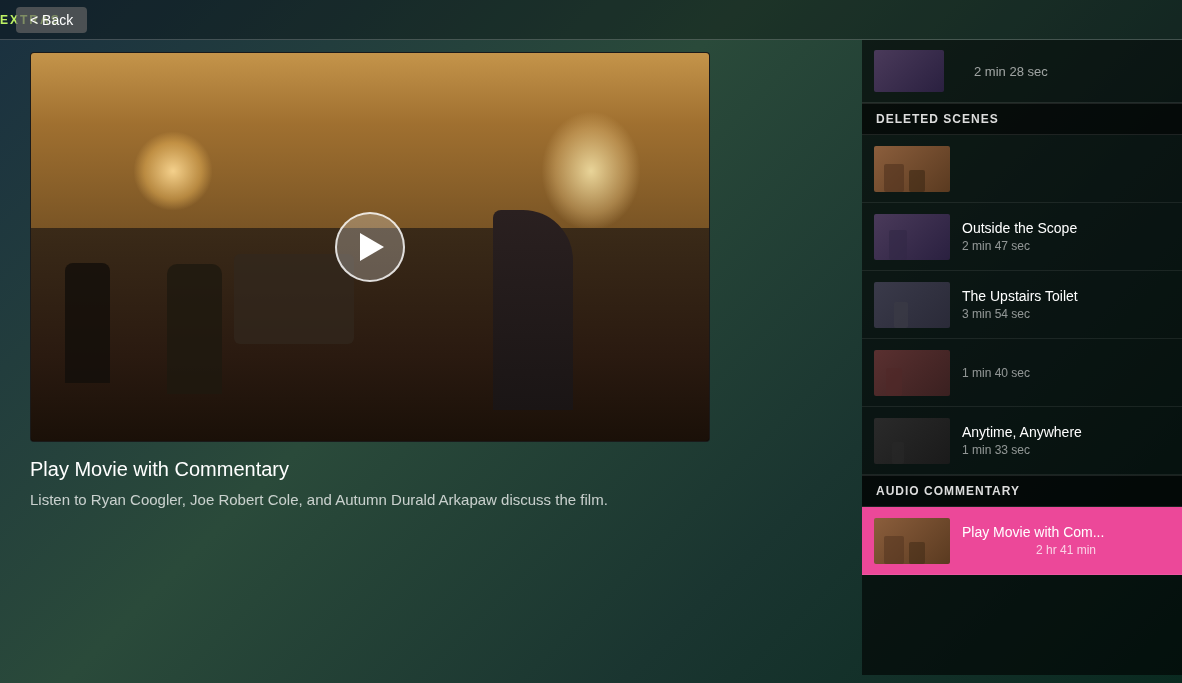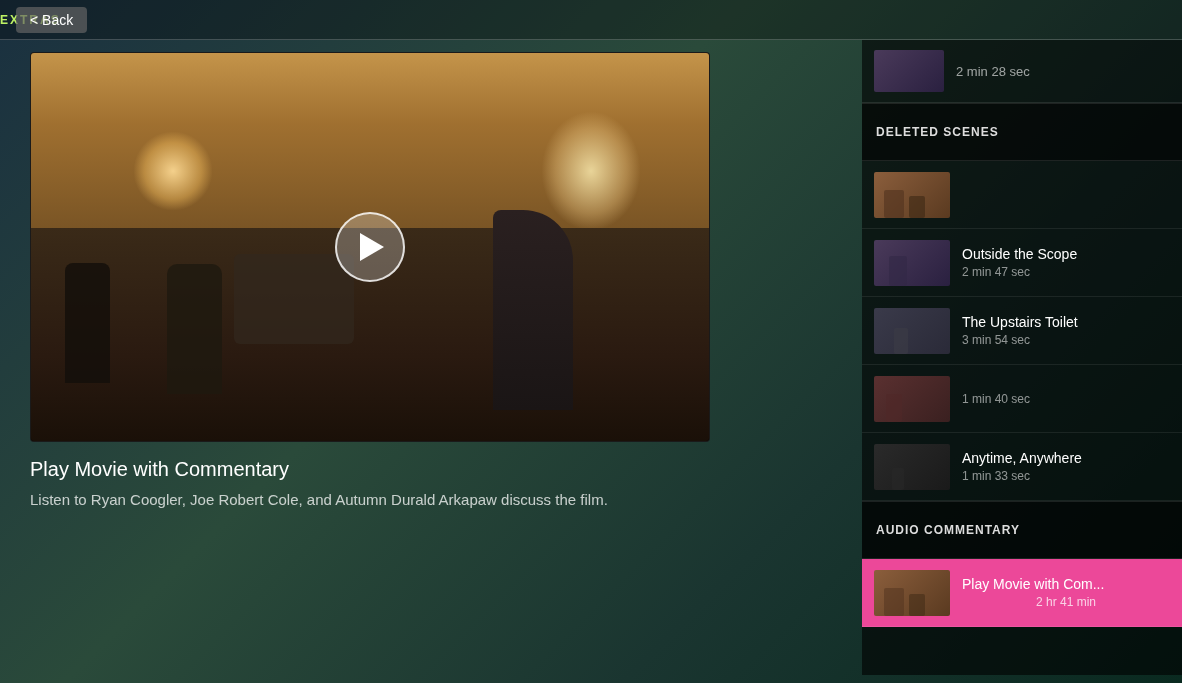--- a/index.html
+++ b/index.html
@@ -220,40 +220,41 @@
       overflow-x: hidden;
     }
 
     
     .top-partial-item {
       display: flex;
       align-items: center;
       padding: 10px 12px;
       border-bottom: 1px solid rgba(255,255,255,0.1);
       min-height: 56px;
+      gap: 18px;
     }
 
     .thumb-small {
       width: 70px;
       height: 42px;
       border-radius: 2px;
       flex-shrink: 0;
       margin-right: 12px;
       overflow: hidden;
     }
 
     .item-duration-only {
       font-size: 13px;
       color: rgba(255,255,255,0.6);
     }
 
     
     .section-header {
       background: rgba(0,0,0,0.5);
-      padding: 21px 14px;
+      padding: 8px 14px;
       font-size: 12px;
       font-weight: 600;
       letter-spacing: 1px;
       color: #ddd;
       border-top: 1px solid rgba(255,255,255,0.1);
       border-bottom: 1px solid rgba(255,255,255,0.1);
     }
 
     
     .list-item {

